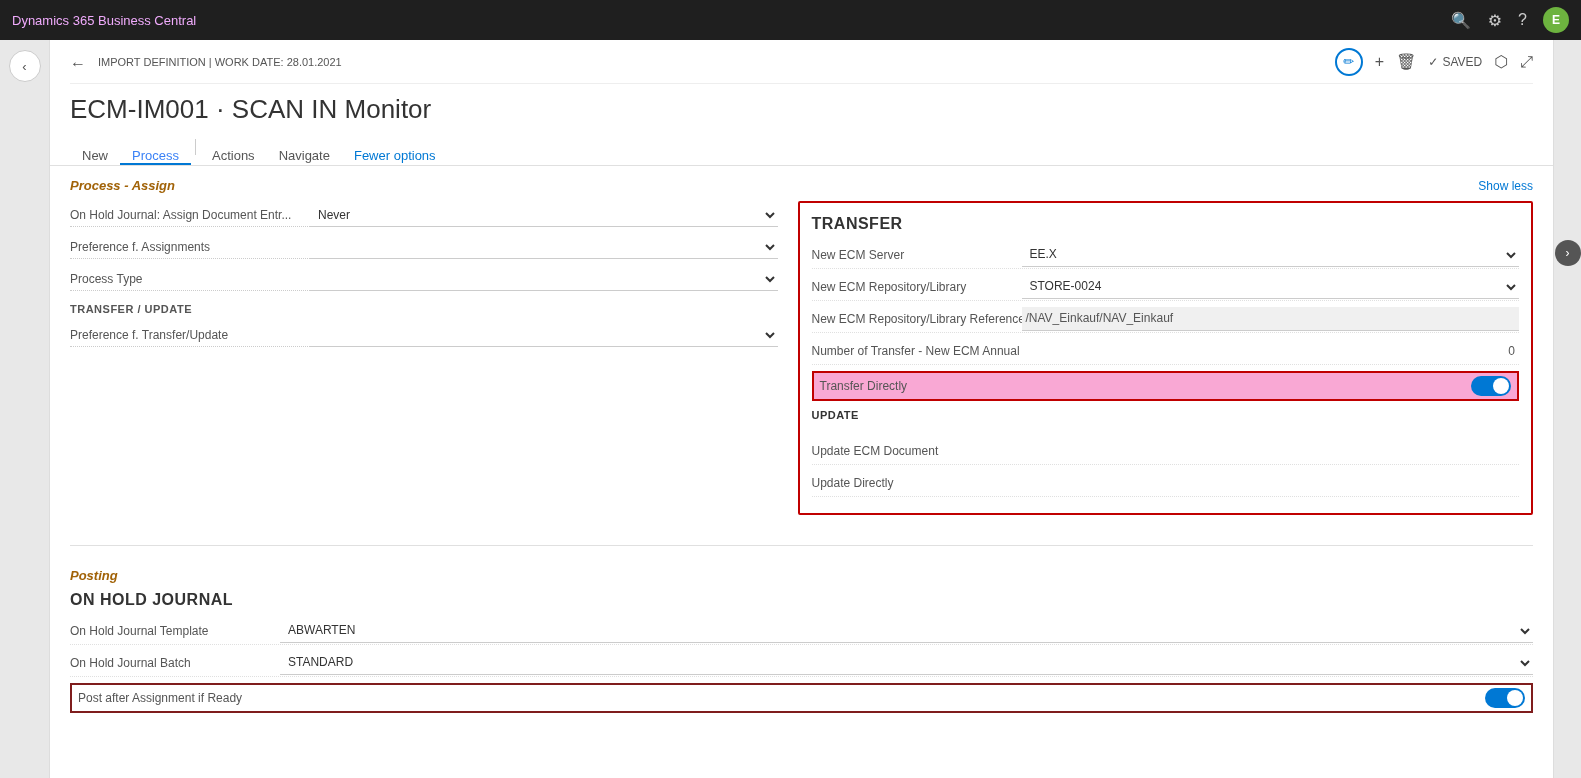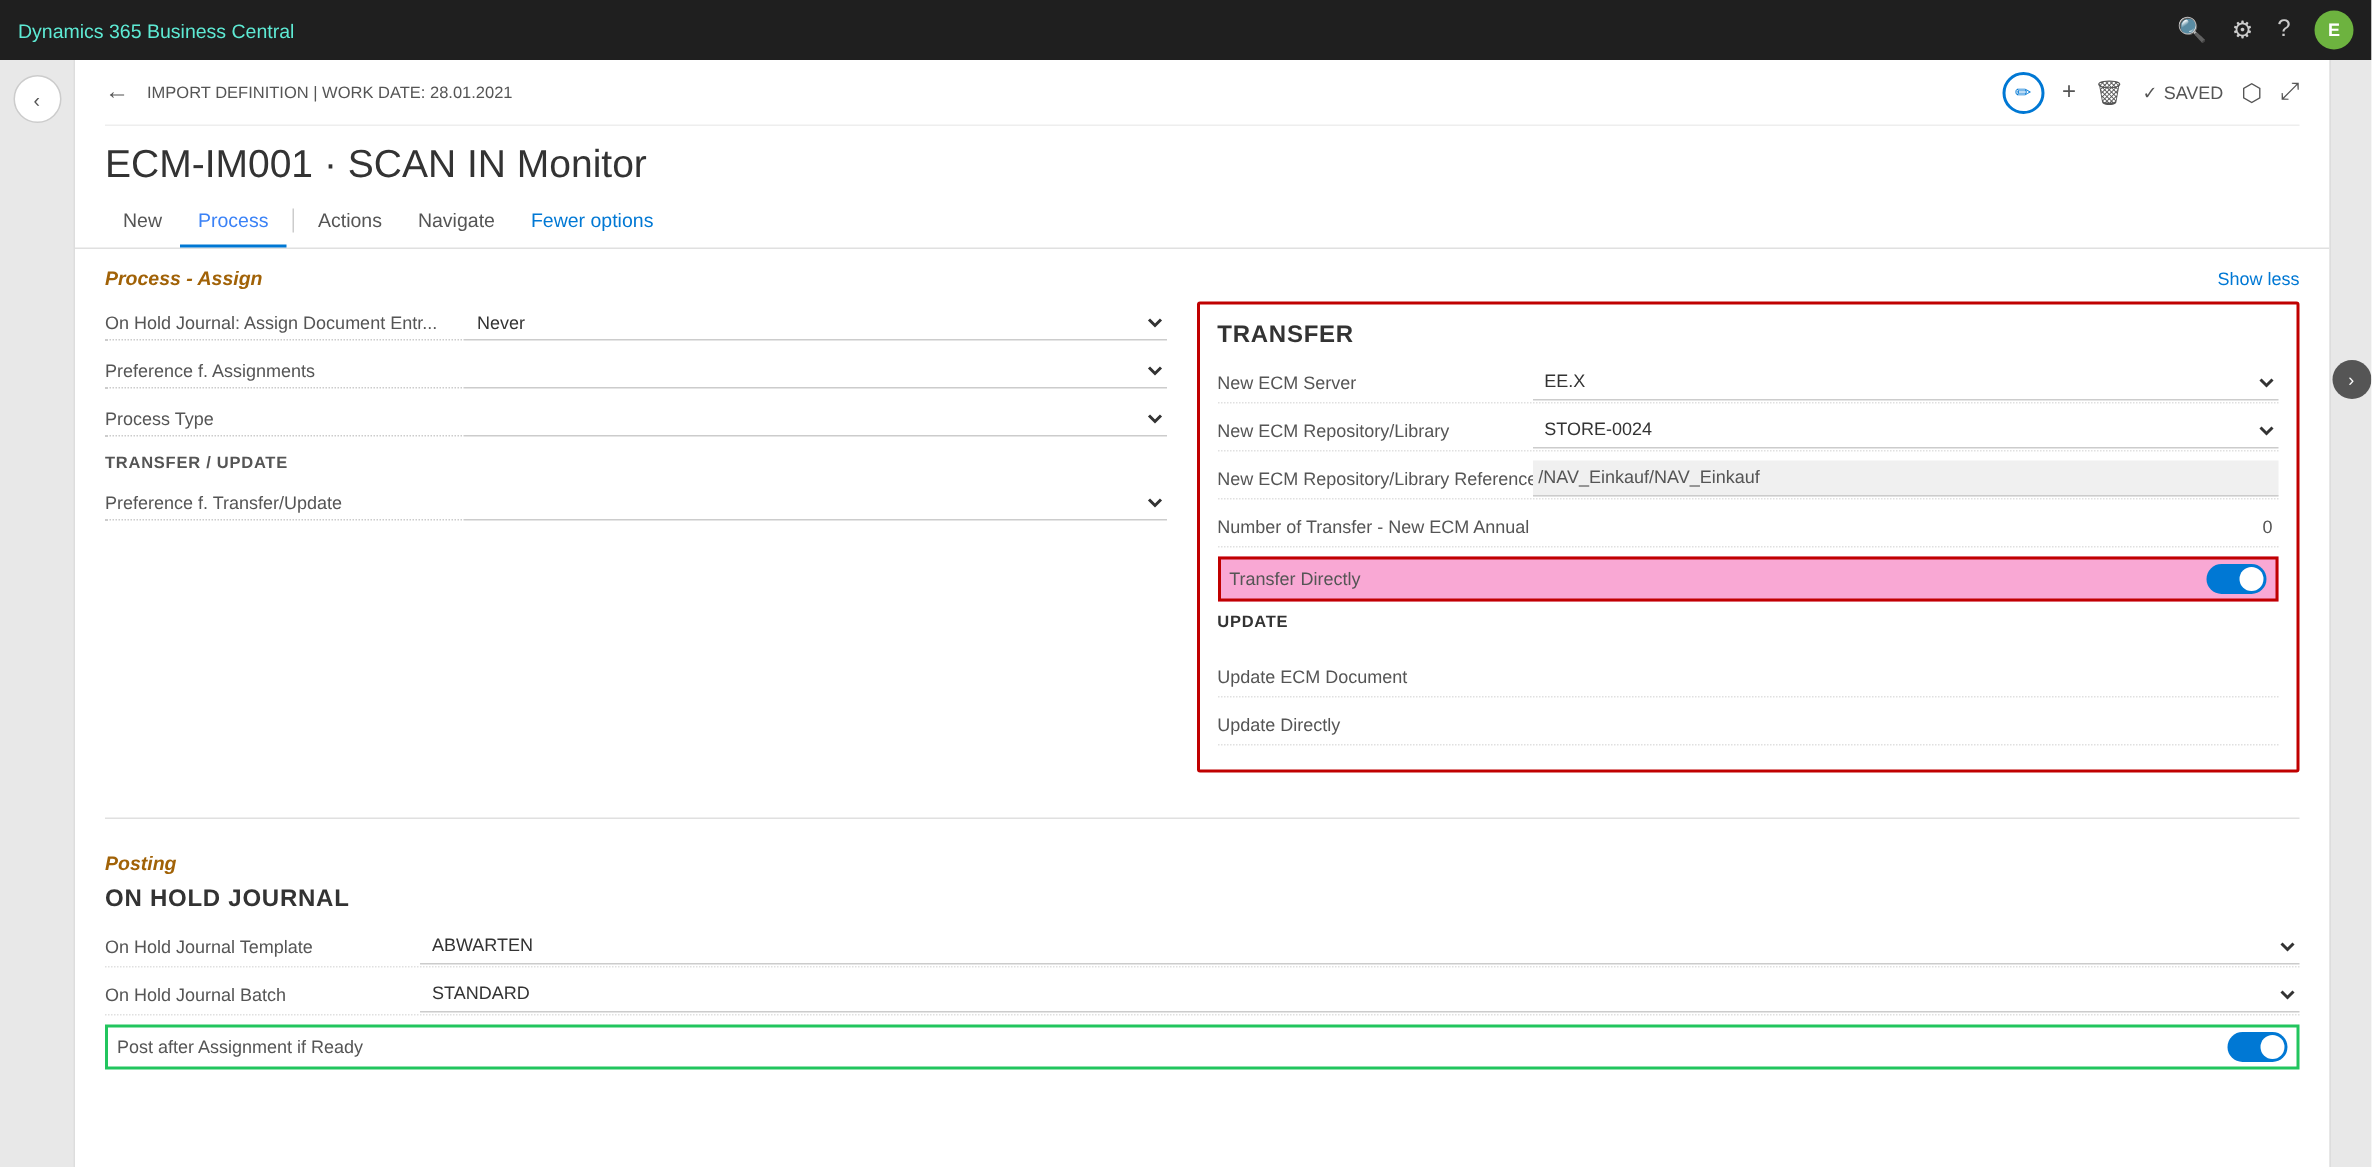--- a/index.html
+++ b/index.html
@@ -8,21 +8,21 @@
     
     .top-bar {
       background: #1f1f1f;
       color: #fff;
       height: 40px;
       display: flex;
       align-items: center;
       padding: 0 12px;
       flex-shrink: 0;
     }
-    .top-bar-title { font-size: 13px; color: #5eead4; flex: 1; }
+    .top-bar-title { font-size: 13px; color: #f0abfc; flex: 1; }
     .top-bar-icons { display: flex; gap: 16px; align-items: center; }
     .top-bar-icon { color: #ccc; font-size: 16px; cursor: pointer; }
     .avatar { width: 26px; height: 26px; border-radius: 50%; background: #6db33f; color: #fff; display: flex; align-items: center; justify-content: center; font-size: 12px; font-weight: bold; cursor: pointer; }
 
     
     .main-wrapper { display: flex; flex: 1; overflow: hidden; }
 
     
     .sidebar-left { width: 50px; background: #e8e8e8; display: flex; flex-direction: column; align-items: center; padding-top: 10px; border-right: 1px solid #ddd; flex-shrink: 0; }
     .sidebar-btn { width: 32px; height: 32px; border-radius: 50%; background: #fff; border: 1px solid #ccc; display: flex; align-items: center; justify-content: center; cursor: pointer; color: #555; margin-bottom: 6px; }
@@ -38,21 +38,21 @@
     .header-actions { display: flex; gap: 12px; align-items: center; }
     .header-action-btn { color: #555; cursor: pointer; font-size: 16px; }
     .edit-icon { width: 28px; height: 28px; border-radius: 50%; border: 2px solid #0078d4; display: flex; align-items: center; justify-content: center; color: #0078d4; font-size: 13px; cursor: pointer; }
     .saved-label { color: #555; font-size: 12px; display: flex; align-items: center; gap: 4px; }
 
     .page-title { font-size: 26px; font-weight: 300; color: #333; padding: 10px 0 4px; }
     .page-title span { color: #333; }
 
     
     .nav-tabs { display: flex; gap: 0; align-items: center; height: 36px; }
-    .nav-tab { padding: 0 12px; height: 100%; display: flex; align-items: center; color: #555; cursor: pointer; font-size: 13px; border-bottom: 2px solid transparent; }
+    .nav-tab { padding: 0 12px; height: 100%; display: flex; align-items: flex-end; color: #555; cursor: pointer; font-size: 13px; border-bottom: 2px solid transparent; }
     .nav-tab.active { color: #3b82f6; border-bottom: 2px solid #0078d4; }
     .nav-separator { width: 1px; height: 16px; background: #ccc; margin: 0 4px; }
     .nav-tab.fewer { color: #0078d4; }
 
     
     .section { padding: 0 20px; }
     .section-header { display: flex; justify-content: space-between; align-items: center; padding: 12px 0 8px; }
     .section-title { font-size: 13px; font-weight: 600; color: #a16207; font-style: italic; }
     .show-less { color: #0078d4; font-size: 12px; cursor: pointer; }
 
@@ -362,21 +362,21 @@
 
             <div class="right-form-group">
               <div class="right-form-label">On Hold Journal Batch</div>
               <div class="right-form-control">
                 <select class="field-select">
                   <option>STANDARD</option>
                 </select>
               </div>
             </div>
 
-            <div style="border: 2px solid #22c55e; padding: 3px 6px; margin: 6px 0; display: flex; align-items: center; background: #fff;">
+            <div style="border: 2px solid #7f1d1d; padding: 3px 6px; margin: 6px 0; display: flex; align-items: center; background: #fff;">
               <div style="flex: 1; color: #555; font-size: 12px;">Post after Assignment if Ready</div>
               <label class="toggle on">
                 <input type="checkbox" checked="" style="">
                 <span class="toggle-slider"></span>
               </label>
             </div>
           </div>
         </div>
       </div>
     </div>

